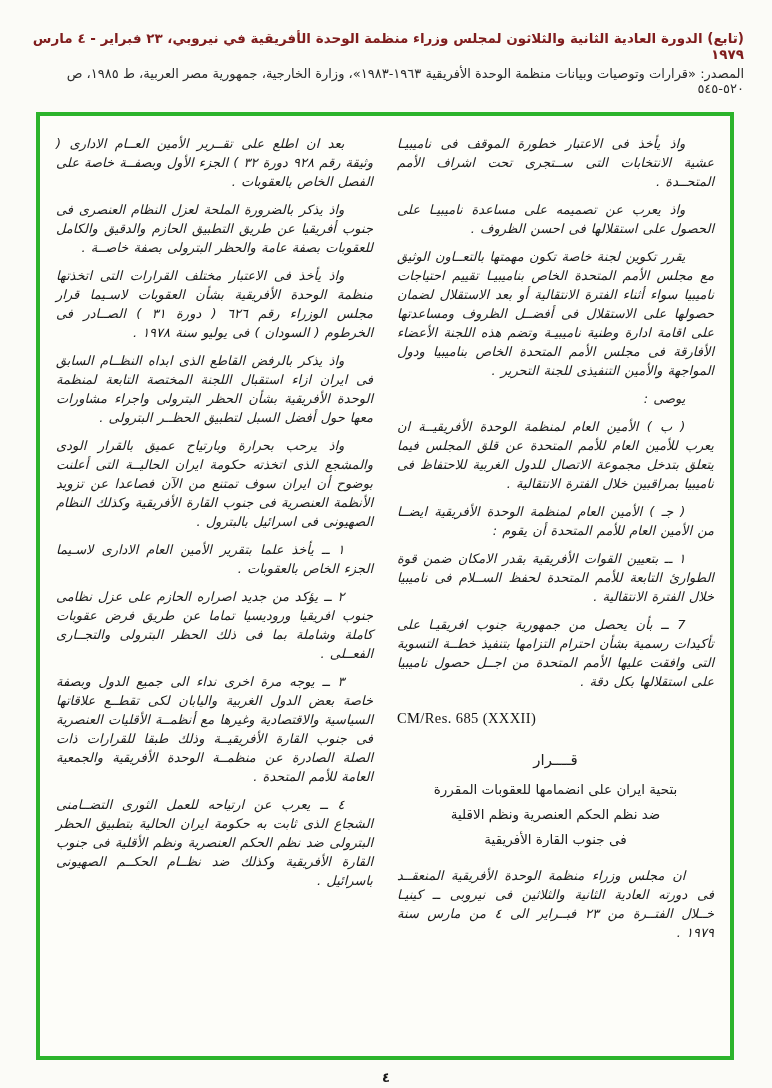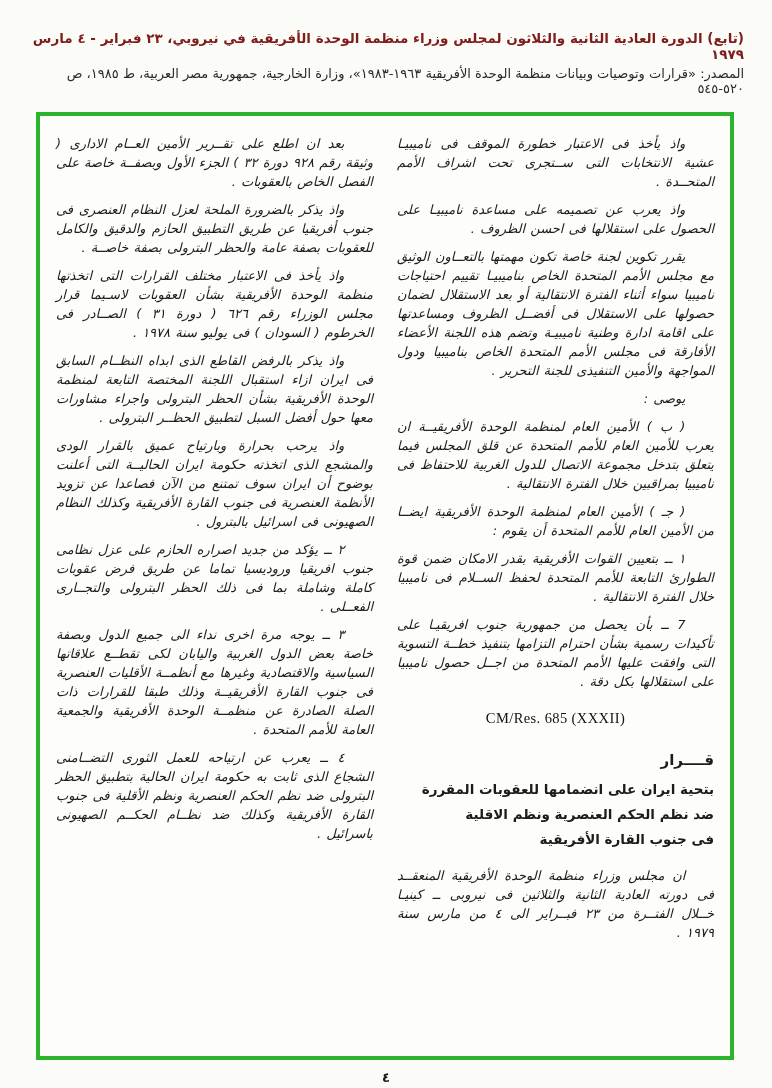--- a/index.html
+++ b/index.html
@@ -60,33 +60,33 @@
     line-height: 19px;
   }
   .col p {
     margin: 0 0 9px 0;
     text-indent: 2.2em;
     word-spacing: 1px;
     font-style: italic;
   }
   .resnum {
     direction: ltr;
-    text-align: center;
+    text-align: left;
     font-family: "Liberation Serif", "DejaVu Serif", serif;
     font-size: 14.5px;
     letter-spacing: 0.4px;
     margin: 18px 0 20px 0;
     color: #111;
   }
   .res-heading {
     margin: 4px 0 14px 0;
   }
   .res-heading div {
-    text-align: right;
-    font-weight: bold;
+    text-align: center;
+    font-weight: normal;
     line-height: 25px;
     font-size: 13.5px;
   }
   .res-heading div.main {
     font-size: 15px;
     letter-spacing: 2px;
     margin-bottom: 4px;
   }
   .page-number {
     position: absolute;
@@ -131,20 +131,21 @@
 
       <p>ان مجلس وزراء منظمة الوحدة الأفريقية المنعقــد فى دورته العادية الثانية والثلاثين فى نيروبى ــ كينيـا خــلال الفتــرة من ٢٣ فبــراير الى ٤ من مارس سنة ١٩٧٩ .</p>
     </div>
 
     <div class="col">
       <p>بعد ان اطلع على تقــرير الأمين العــام الادارى ( وثيقة رقم ٩٢٨ دورة ٣٢ ) الجزء الأول وبصفــة خاصة على الفصل الخاص بالعقوبات .</p>
       <p>واذ يذكر بالضرورة الملحة لعزل النظام العنصرى فى جنوب أفريقيا عن طريق التطبيق الحازم والدقيق والكامل للعقوبات بصفة عامة والحظر البترولى بصفة خاصــة .</p>
       <p>واذ يأخذ فى الاعتبار مختلف القرارات التى اتخذتها منظمة الوحدة الأفريقية بشأن العقوبات لاسـيما قرار مجلس الوزراء رقم ٦٢٦ ( دورة ٣١ ) الصــادر فى الخرطوم ( السودان ) فى يوليو سنة ١٩٧٨ .</p>
       <p>واذ يذكر بالرفض القاطع الذى ابداه النظــام السابق فى ايران ازاء استقبال اللجنة المختصة التابعة لمنظمة الوحدة الأفريقية بشأن الحظر البترولى واجراء مشاورات معها حول أفضل السبل لتطبيق الحظــر البترولى .</p>
       <p>واذ يرحب بحرارة وبارتياح عميق بالقرار الودى والمشجع الذى اتخذته حكومة ايران الحاليــة التى أعلنت بوضوح أن ايران سوف تمتنع من الآن فصاعدا عن تزويد الأنظمة العنصرية فى جنوب القارة الأفريقية وكذلك النظام الصهيونى فى اسرائيل بالبترول .</p>
+      <p>١ ــ يأخذ علما بتقرير الأمين العام الادارى لاسـيما الجزء الخاص بالعقوبات .</p>
       <p>٢ ــ يؤكد من جديد اصراره الحازم على عزل نظامى جنوب افريقيا وروديسيا تماما عن طريق فرض عقوبات كاملة وشاملة بما فى ذلك الحظر البترولى والتجــارى الفعــلى .</p>
       <p>٣ ــ يوجه مرة اخرى نداء الى جميع الدول وبصفة خاصة بعض الدول الغربية واليابان لكى تقطــع علاقاتها السياسية والاقتصادية وغيرها مع أنظمــة الأقليات العنصرية فى جنوب القارة الأفريقيــة وذلك طبقا للقرارات ذات الصلة الصادرة عن منظمــة الوحدة الأفريقية والجمعية العامة للأمم المتحدة .</p>
       <p>٤ ــ يعرب عن ارتياحه للعمل الثورى التضــامنى الشجاع الذى ثابت به حكومة ايران الحالية بتطبيق الحظر البترولى ضد نظم الحكم العنصرية ونظم الأقلية فى جنوب القارة الأفريقية وكذلك ضد نظــام الحكــم الصهيونى باسرائيل .</p>
     </div>
 
   </div>
 </div>
 
 <div class="page-number">٤</div>
 

